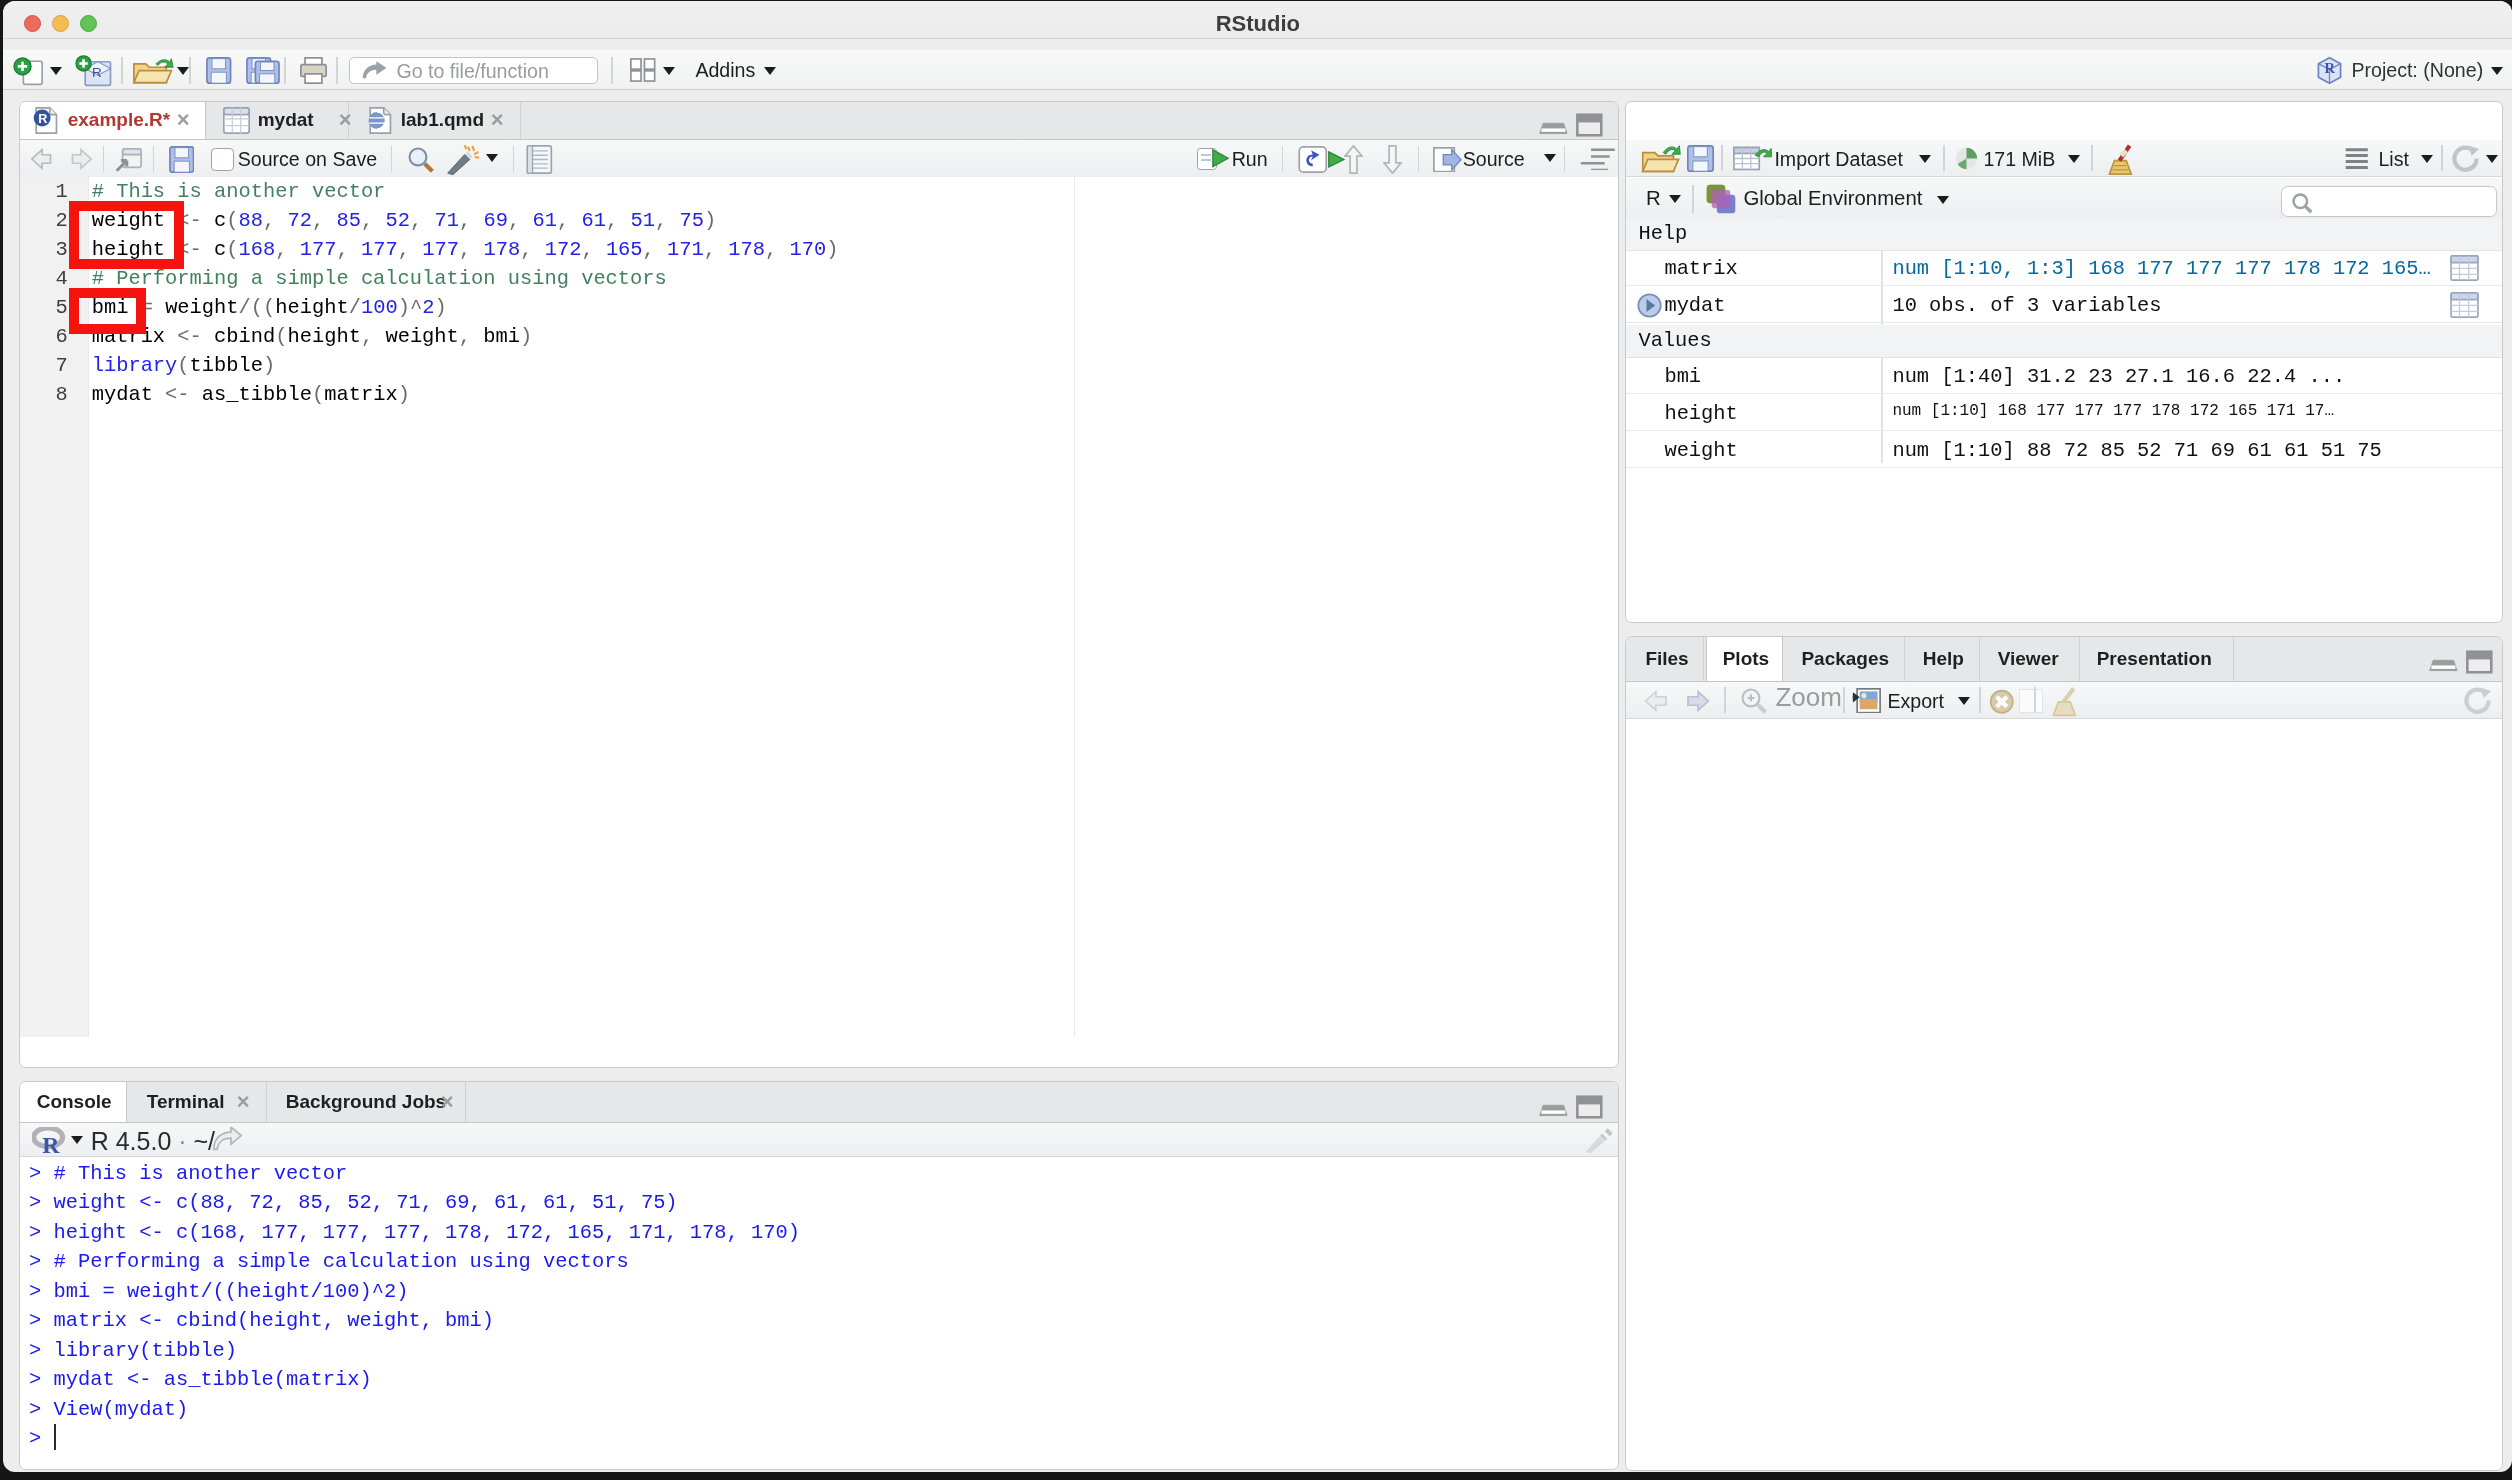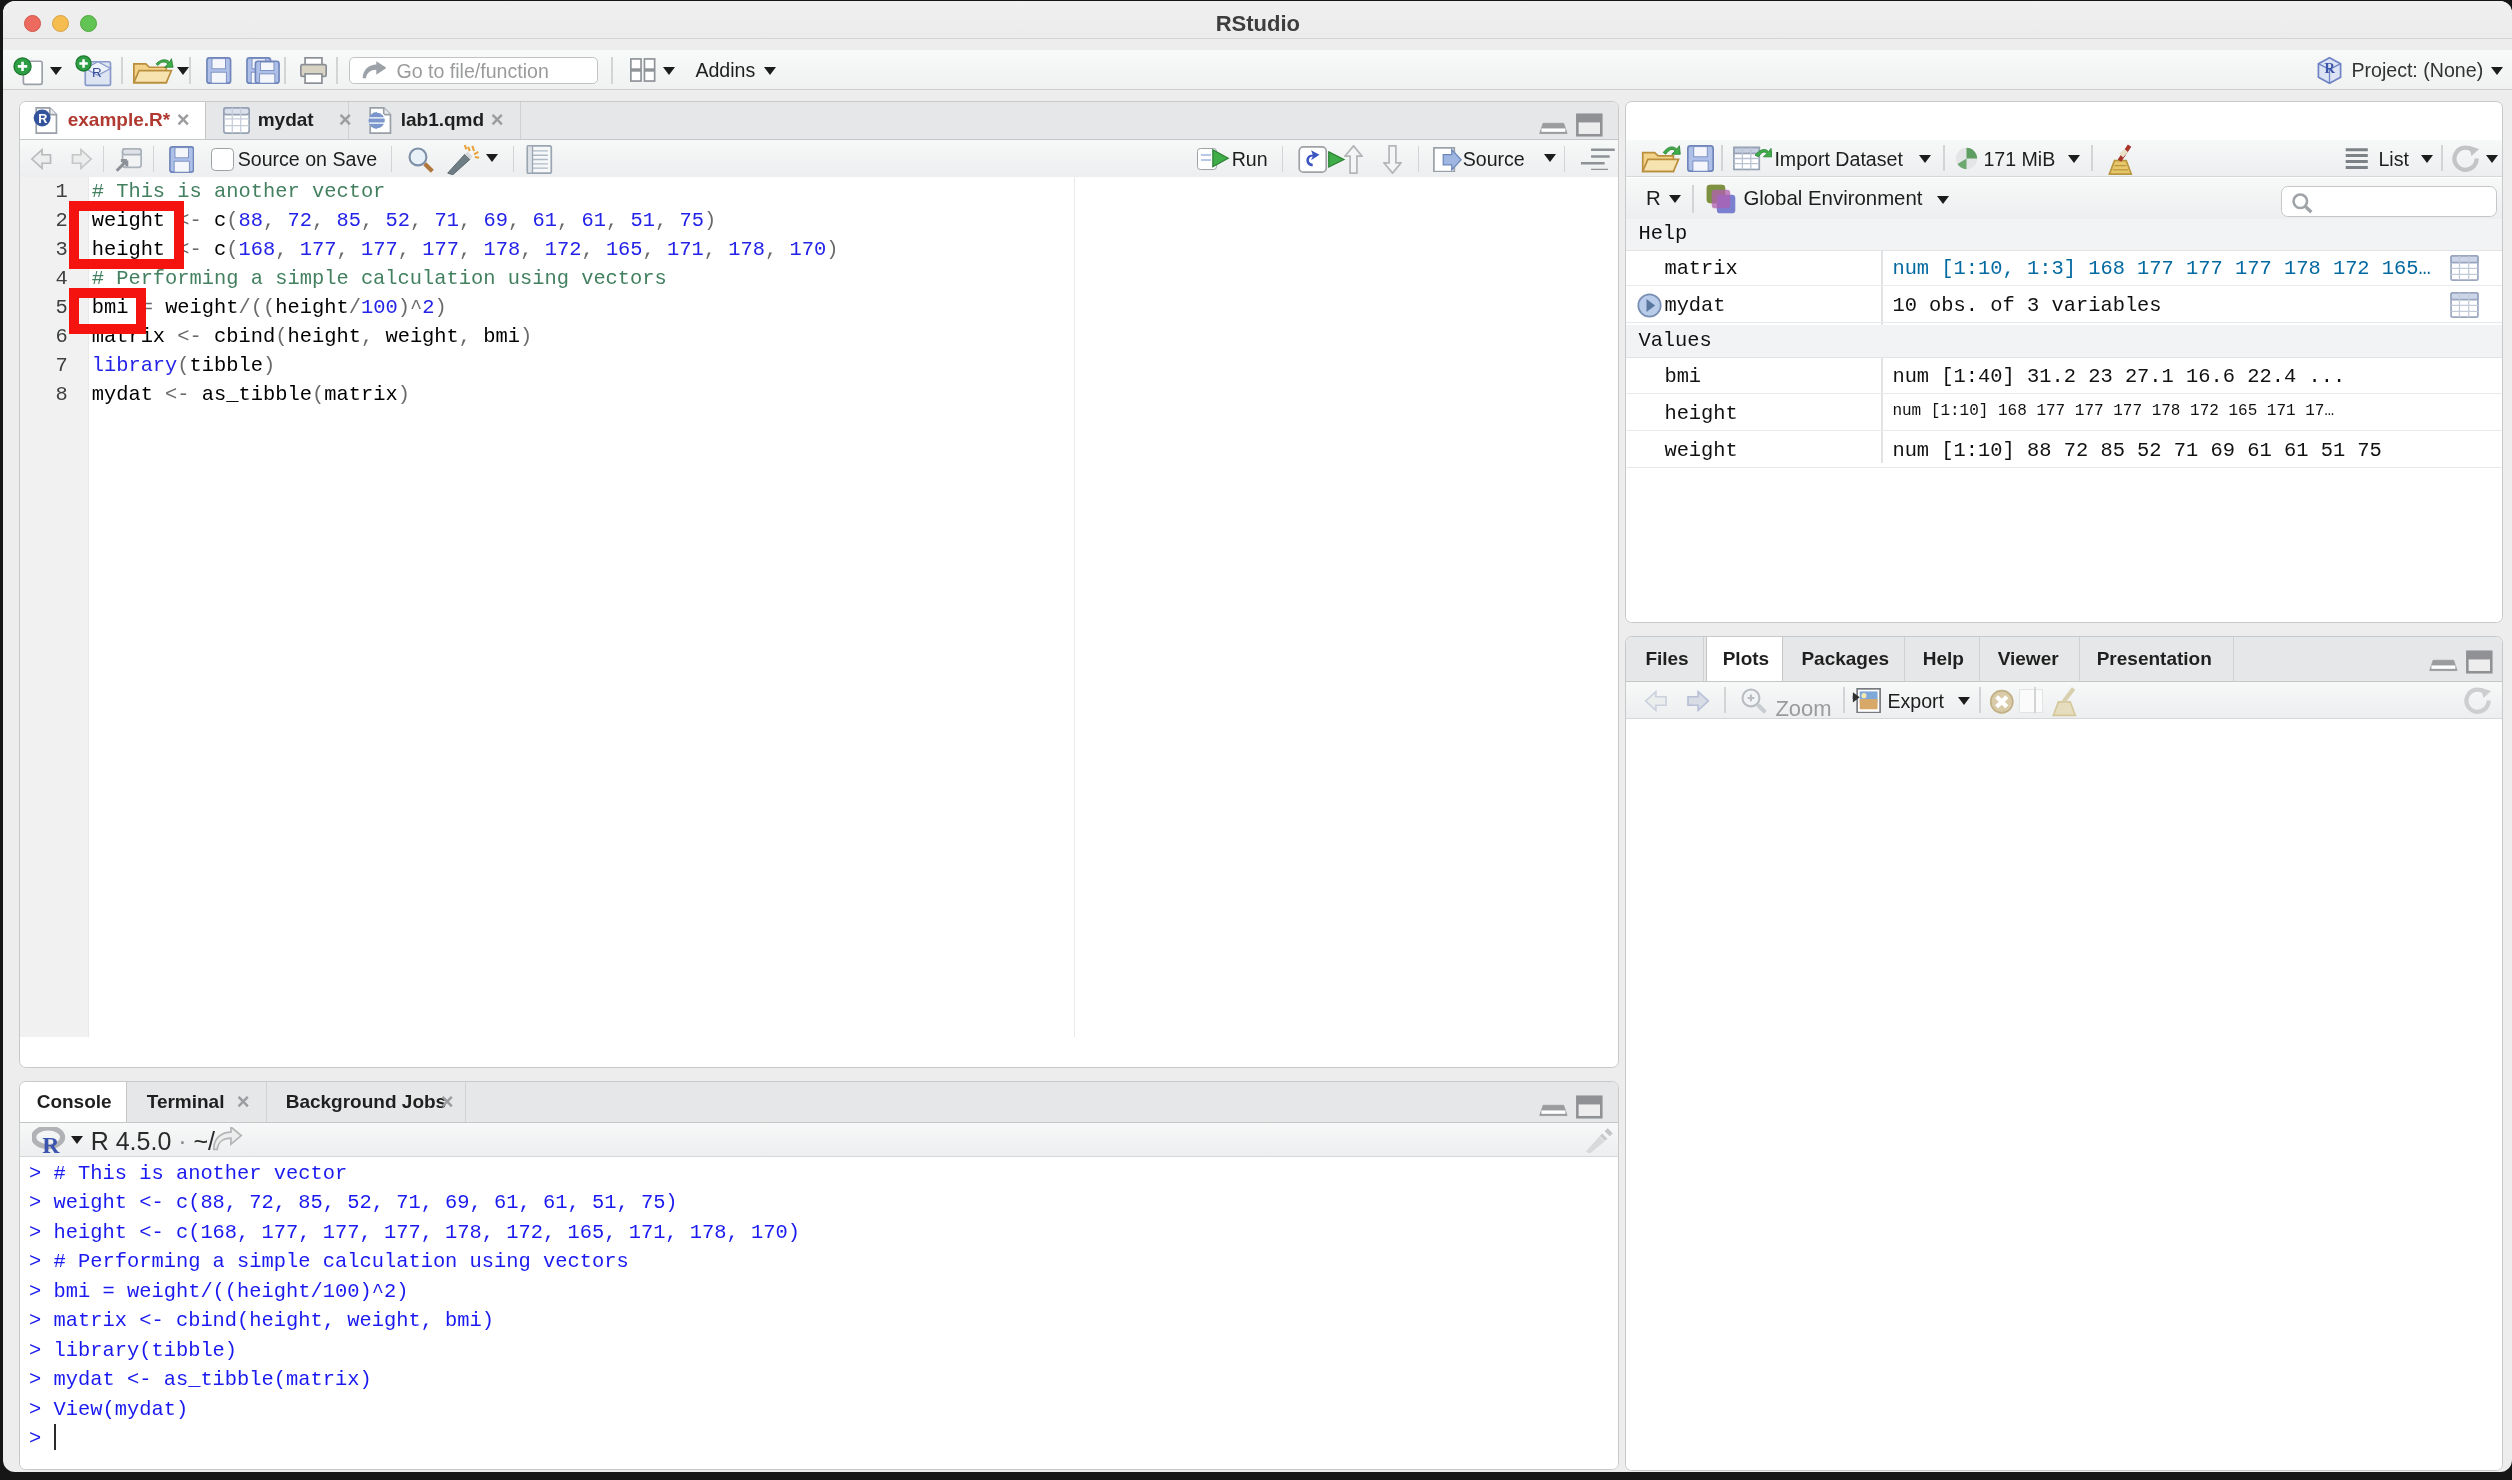--- a/index.html
+++ b/index.html
@@ -420,21 +420,21 @@
       <svg class="abs" style="left:18px;top:7.7px" width="66" height="22" viewBox="0 0 78 26">
         <path d="M14 2 L14 8 L26 8 L26 18 L14 18 L14 24 L2 13 Z" fill="#eceded" stroke="#ccd1de" stroke-width="2"></path>
         <path d="M64 2 L64 8 L52 8 L52 18 L64 18 L64 24 L76 13 Z" fill="#d8dce5" stroke="#b7c0d6" stroke-width="2"></path>
       </svg>
       <div class="sep" style="left:98px;top:5.1px;height:26px"></div>
       <svg class="abs" style="left:114px;top:5.1px" width="27" height="27" viewBox="0 0 32 32">
         <circle cx="13" cy="13" r="10" fill="#f2f3f4" stroke="#b9bdc2" stroke-width="2.5"></circle>
         <path d="M13 9 V17 M9 13 H17" stroke="#b9bdc2" stroke-width="2.5"></path>
         <path d="M21 21 L30 30" stroke="#c8cdd2" stroke-width="5"></path>
       </svg>
-      <div class="abs" style="left:149px;top:14px;font-size:22px;color:#9a9b9d">Zoom</div>
+      <div class="abs" style="left:149px;top:0;font-size:26px;color:#9a9b9d">Zoom</div>
       <div class="sep" style="left:217px;top:5.1px;height:26px"></div>
       <svg class="abs" style="left:226px;top:6px" width="29" height="25.5" viewBox="0 0 34 30">
         <rect x="6" y="1" width="27" height="28" fill="#fff" stroke="#777b80" stroke-width="2"></rect>
         <rect x="9" y="4" width="21" height="13" fill="#7ea8d8"></rect>
         <rect x="9" y="13" width="21" height="12" fill="#d8a868"></rect>
         <circle cx="14" cy="9" r="3" fill="#f4e9b2"></circle>
         <path d="M0 9 H7 V13 H0 Z" fill="#b8c6e8"></path>
         <path d="M1 5 L9 11 L1 17 Z" fill="#2f2f2f"></path>
       </svg>
       <div class="abs" style="left:261px;top:7.7px;font-size:19.6px;color:#1d1d1d">Export</div>

